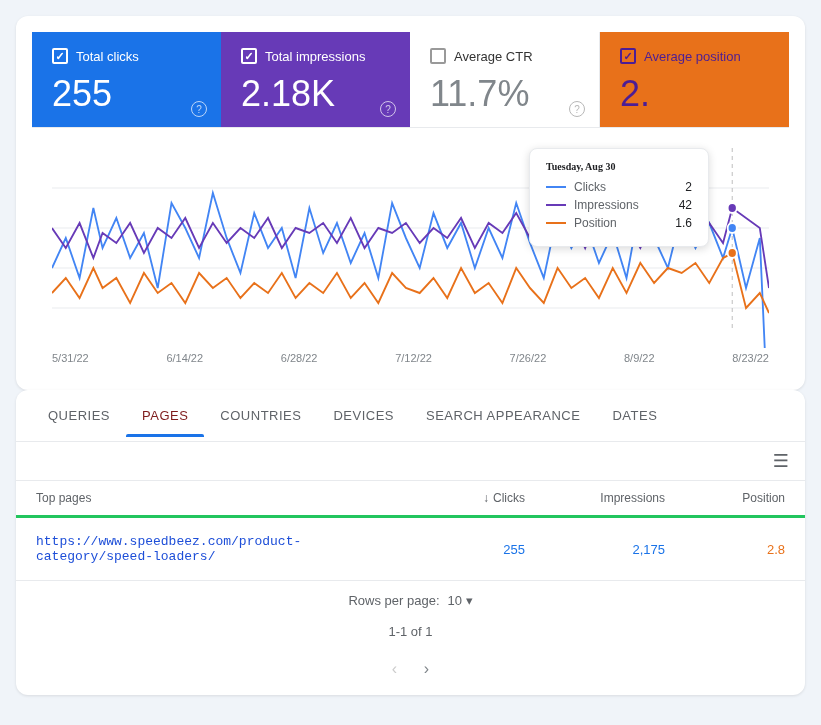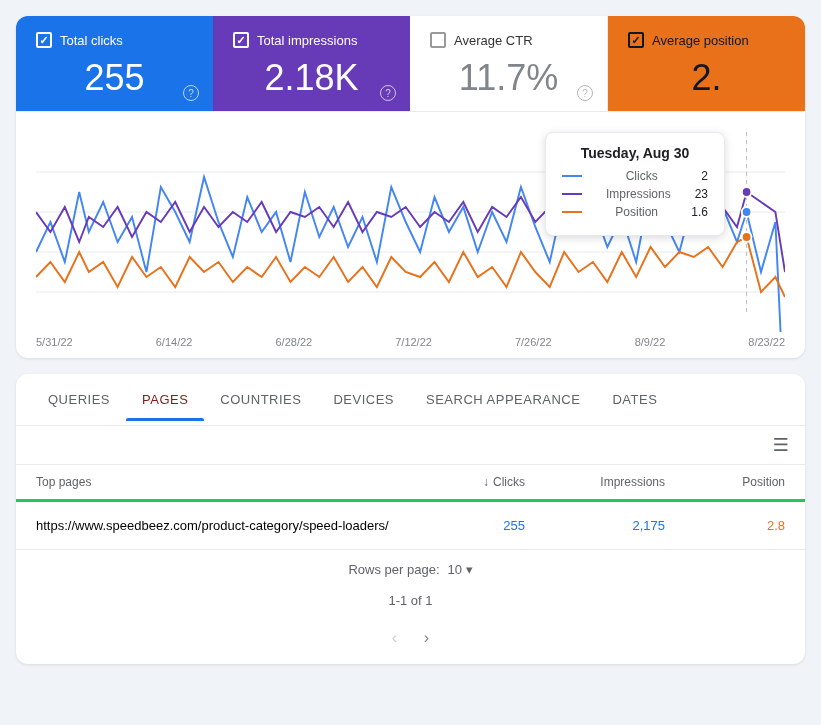--- a/index.html
+++ b/index.html
@@ -7,43 +7,42 @@
       font-family: 'Google Sans', Arial, sans-serif;
       background: #f0f4f9;
       padding: 16px;
       min-height: 725px;
       width: 821px;
     }
 
     .main-card {
       background: white;
       border-radius: 12px;
-      padding: 0;
-      margin-bottom: 16px;
+      padding: 16px;
+      margin-bottom: 0;
       overflow: hidden;
       box-shadow: 0 1px 3px rgba(0,0,0,0.1);
-      text-align: center;
     }
 
     
     .metrics-row {
       display: flex;
       border-bottom: 1px solid #e8eaed;
     }
 
     .metric-tile {
       padding: 16px 20px 12px;
       flex: 1;
       position: relative;
     }
 
     .metric-tile.clicks { background: #1a73e8; color: white; }
     .metric-tile.impressions { background: #673ab7; color: white; }
     .metric-tile.ctr { background: white; color: #333; border-right: 1px solid #e8eaed; }
-    .metric-tile.position { background: #e8711a; color: #0f172a; }
+    .metric-tile.position { background: #e8711a; color: #4c1d95; }
 
     .metric-header {
       display: flex;
       align-items: center;
       gap: 8px;
       font-size: 13px;
       margin-bottom: 8px;
     }
 
     .metric-checkbox {
@@ -113,24 +112,25 @@
       background: white;
       border: 1px solid #e8eaed;
       border-radius: 8px;
       padding: 12px 16px;
       box-shadow: 0 2px 8px rgba(0,0,0,0.15);
       z-index: 10;
       min-width: 180px;
     }
 
     .tooltip-date {
-      font-size: 14px;
+      font-size: 10px;
       font-weight: 600;
       color: #202124;
       margin-bottom: 8px;
+      font-family: Liberation Serif, serif;
     }
 
     .tooltip-row {
       display: flex;
       align-items: center;
       gap: 8px;
       font-size: 12px;
       color: #202124;
       margin-bottom: 4px;
     }
@@ -224,21 +224,22 @@
     .table-row {
       display: flex;
       padding: 16px 20px;
       border-bottom: 1px solid #e8eaed;
       align-items: center;
     }
 
     .cell-page {
       flex: 1;
       font-size: 13px;
-      color: #000000;
+      color: #1d4ed8;
+      font-family: Liberation Mono, monospace;
     }
 
     .cell-clicks {
       width: 120px;
       text-align: right;
       font-size: 13px;
       color: #1a73e8;
     }
 
     .cell-impressions {
@@ -374,21 +375,21 @@
       <div class="chart-tooltip">
         <div class="tooltip-date">Tuesday, Aug 30</div>
         <div class="tooltip-row">
           <span class="tooltip-line" style="background:#4285f4;"></span>
           <span class="tooltip-label">Clicks</span>
           <span class="tooltip-val">2</span>
         </div>
         <div class="tooltip-row">
           <span class="tooltip-line" style="background:#673ab7;"></span>
           <span class="tooltip-label">Impressions</span>
-          <span class="tooltip-val">23</span>
+          <span class="tooltip-val">42</span>
         </div>
         <div class="tooltip-row">
           <span class="tooltip-line" style="background:#e8711a;"></span>
           <span class="tooltip-label">Position</span>
           <span class="tooltip-val">1.6</span>
         </div>
       </div>
     </div>
 
     <div class="x-axis">

